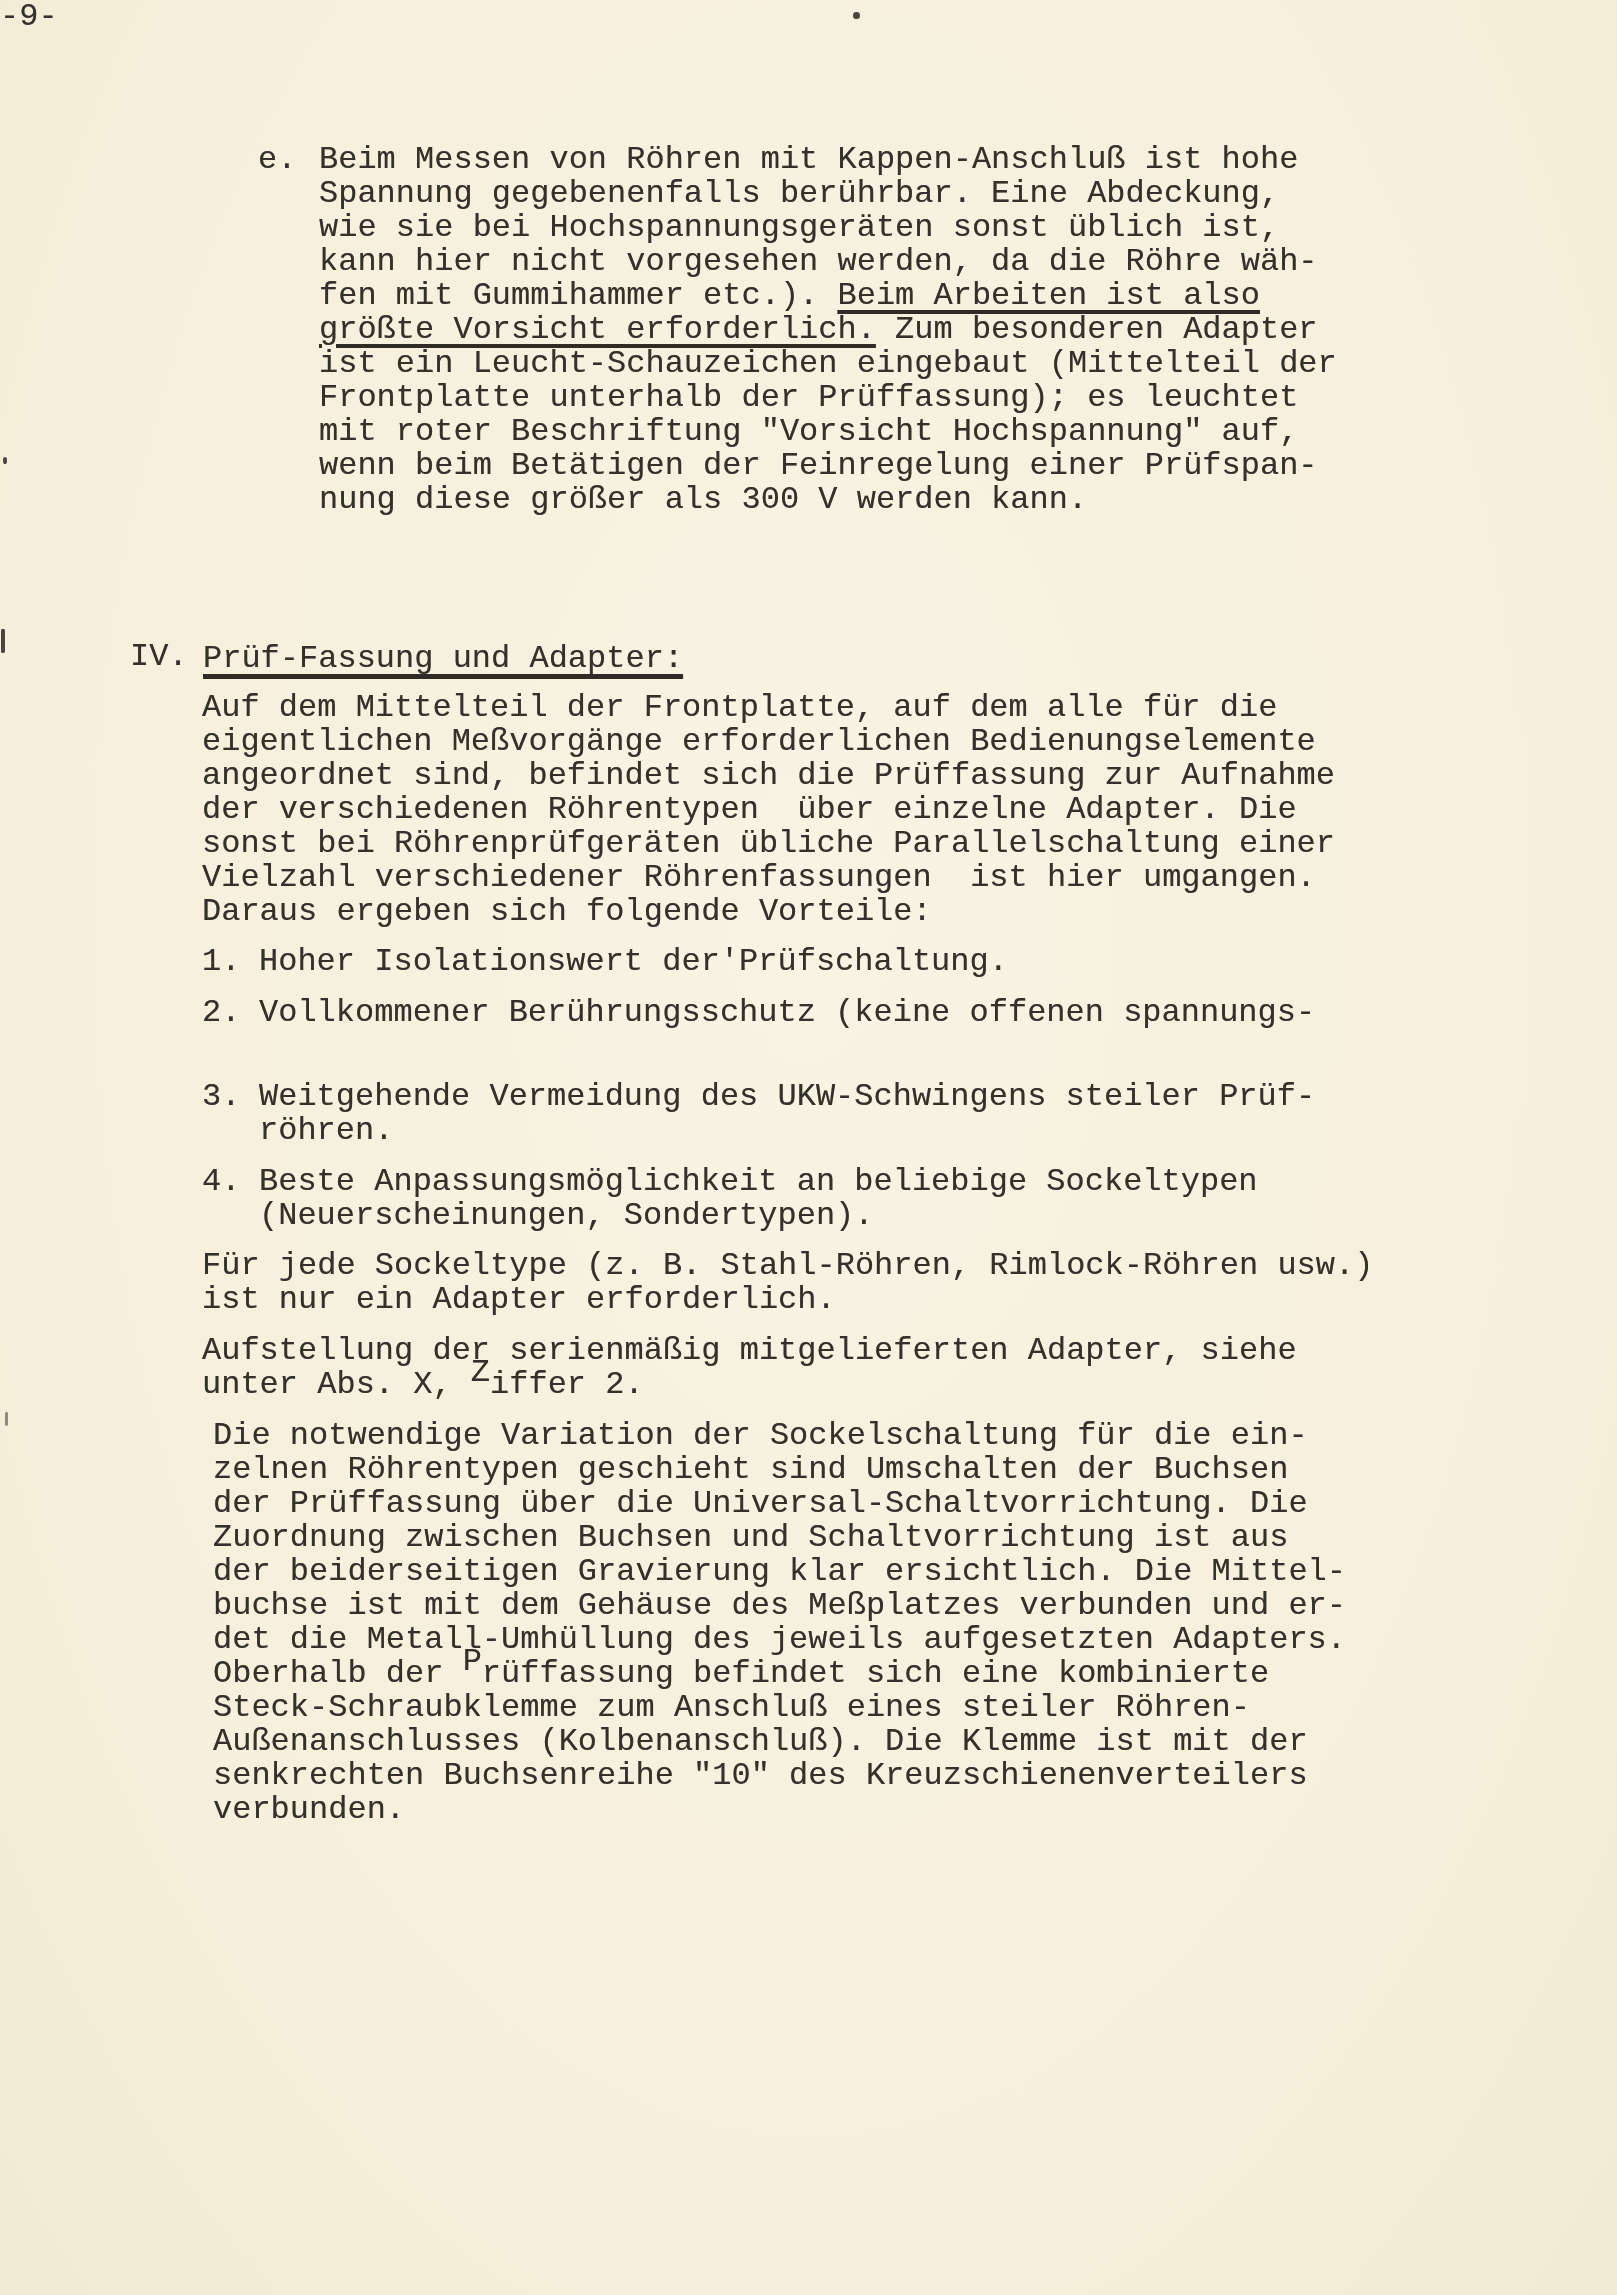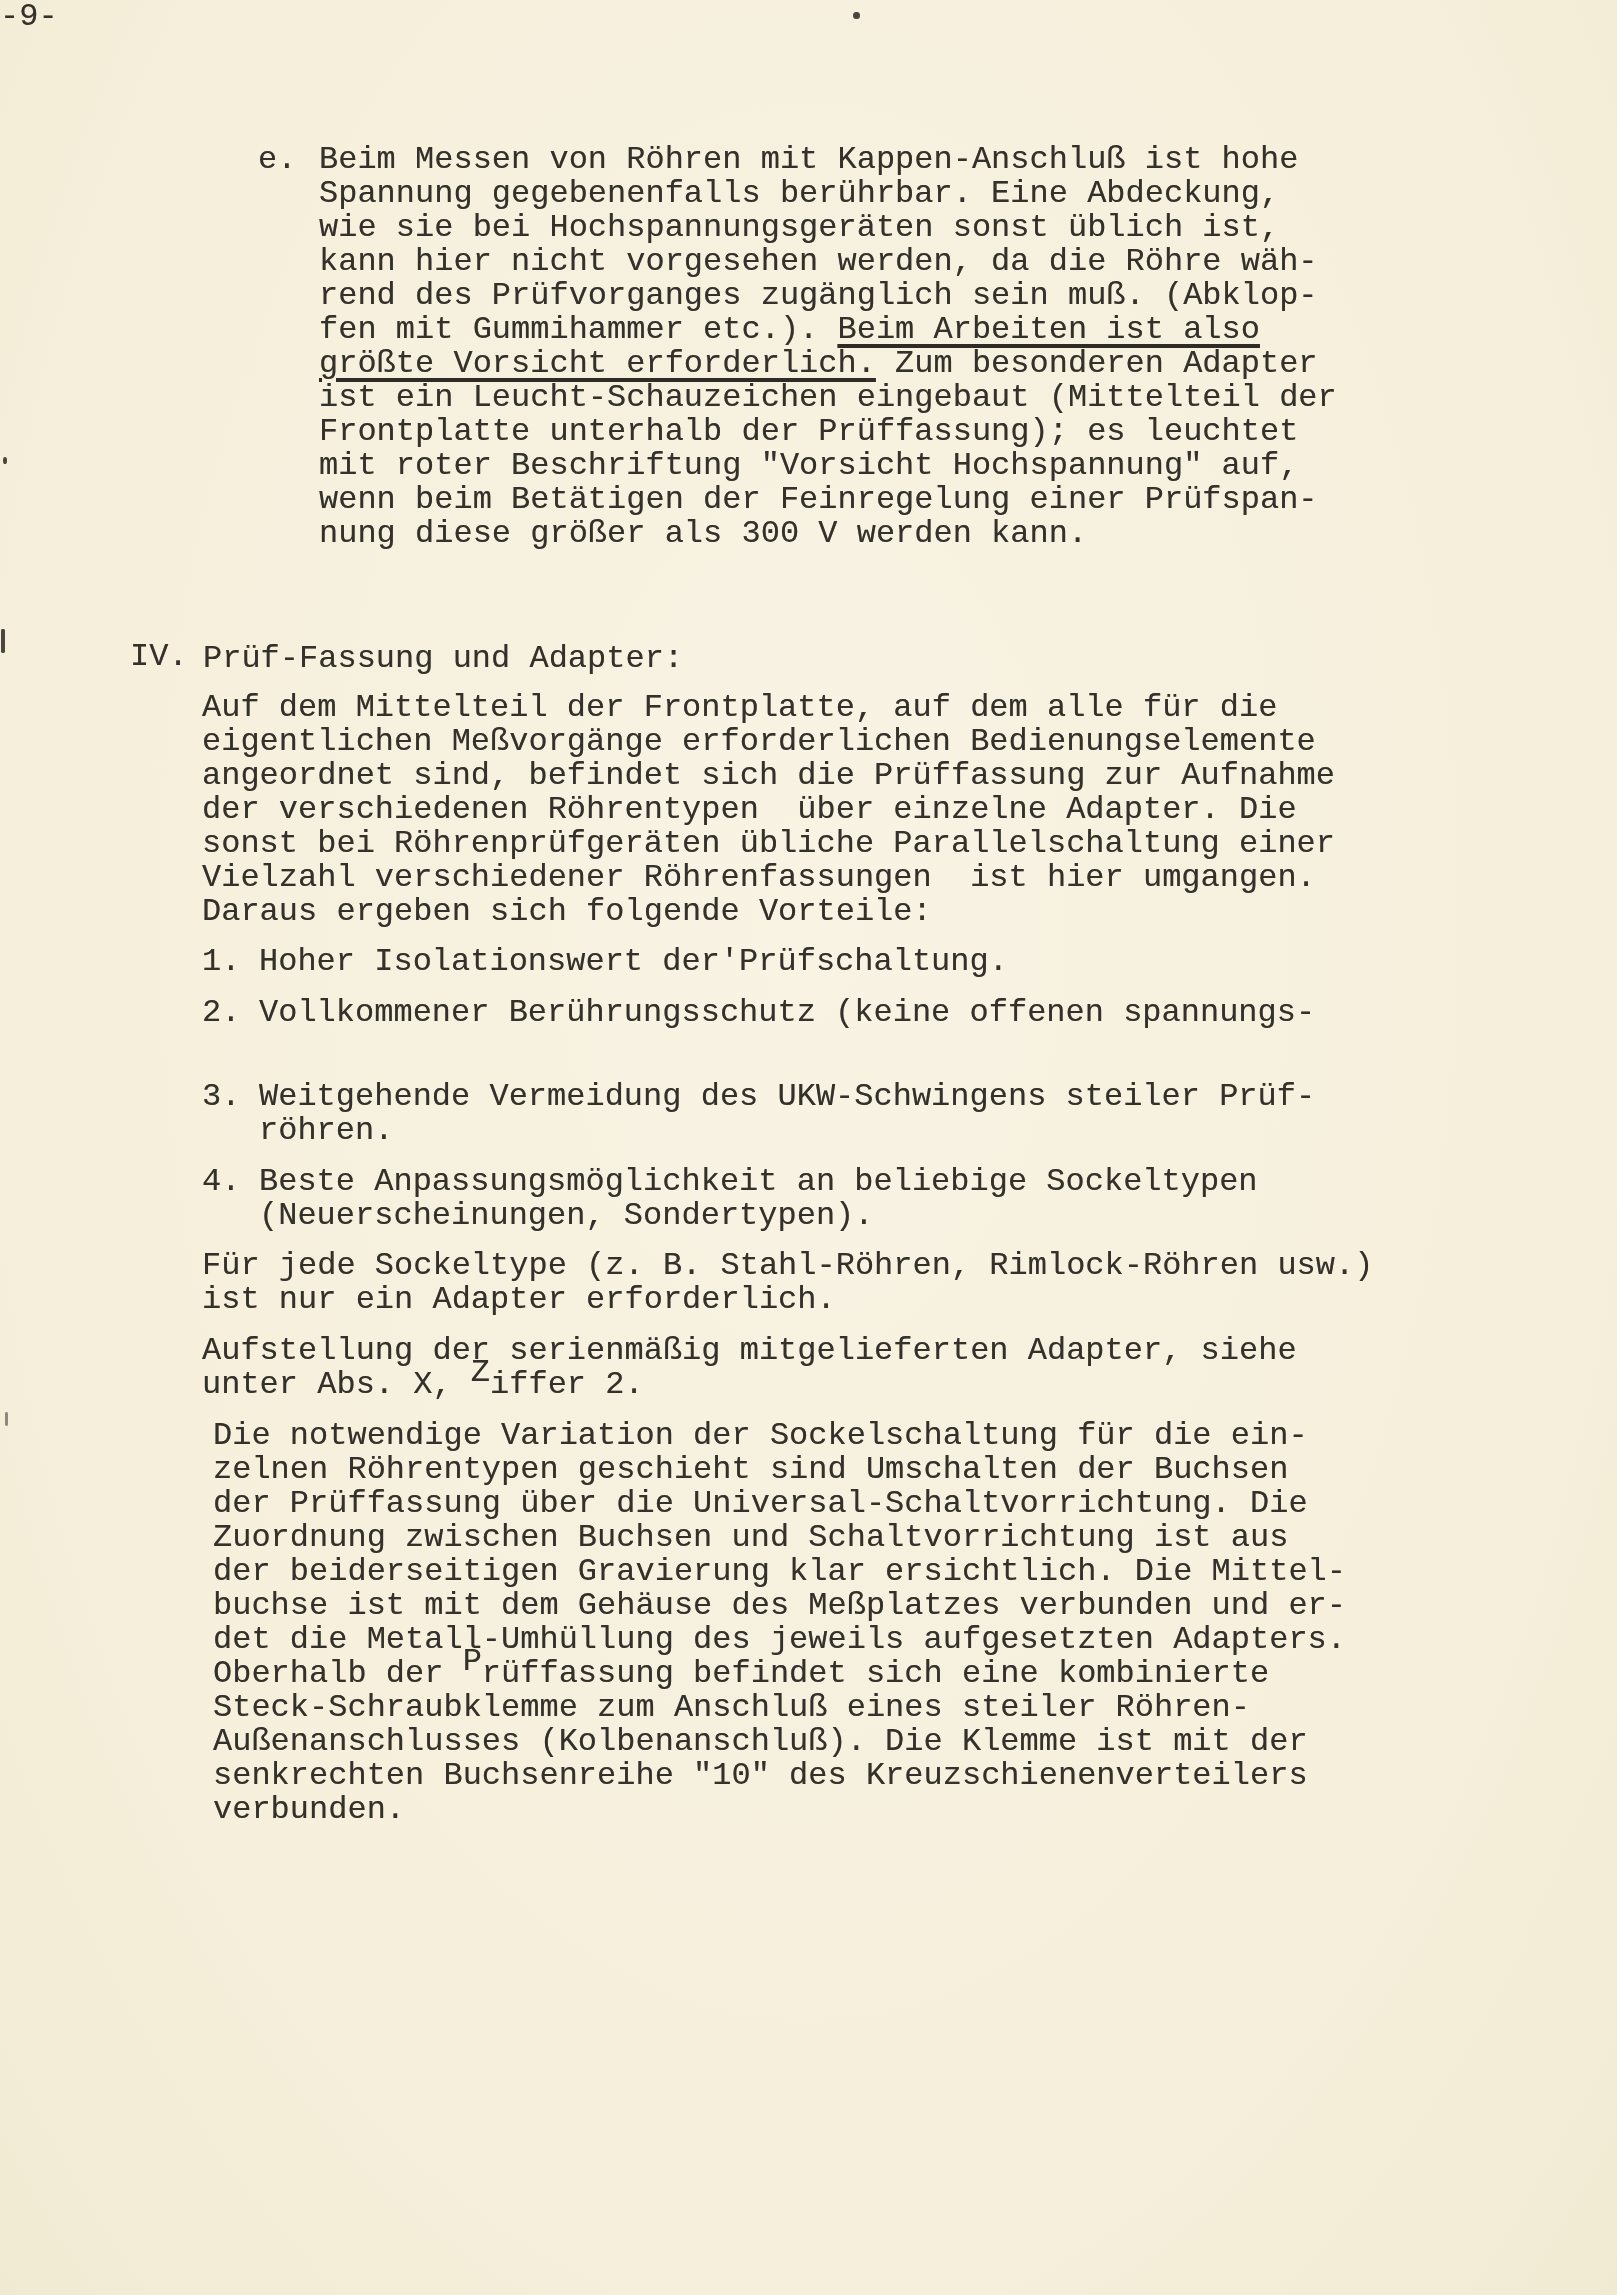--- a/index.html
+++ b/index.html
@@ -24,20 +24,21 @@
   .sup { position:relative; top:-0.38em; }
   .block { position:absolute; }
   .num { position:absolute; left:0; top:0; height:34px; line-height:34px; white-space:pre; }
   .para-e { left:258px; top:143px; }
   .para-e .lines { margin-left:61px; }
   .heading { left:130px; top:640px; height:42px; }
   .heading .title {
     margin-left:73px;
     display:inline-block;
     line-height:34px;
+    text-decoration:underline;
     text-decoration-thickness:5.1px;
     text-underline-offset:7.4px;
     text-decoration-color:#2f2c26;
     white-space:pre;
   }
   .intro { left:202px; top:691px; }
   .adv { left:202px; }
   .adv .lines { margin-left:57px; }
   .adv1 { top:945px; }
   .adv2 { top:996px; }
@@ -63,21 +64,20 @@
   <div class="speck speck3"></div>
   <div class="speck speck4"></div>
 
   <section class="block para-e">
     <span class="num">e.</span>
     <div class="lines">
         <div class="tl">Beim Messen von Röhren mit Kappen-Anschluß ist hohe</div>
         <div class="tl">Spannung gegebenenfalls berührbar. Eine Abdeckung,</div>
         <div class="tl">wie sie bei Hochspannungsgeräten sonst üblich ist,</div>
         <div class="tl">kann hier nicht vorgesehen werden, da die Röhre wäh-</div>
-        <div class="tl">rend des Prüfvorganges zugänglich sein muß. (Abklop-</div>
         <div class="tl">fen mit Gummihammer etc.). <span class="u">Beim Arbeiten ist also</span></div>
         <div class="tl"><span class="u">größte Vorsicht erforderlich.</span><span> Zum besonderen Adapter</span></div>
         <div class="tl">ist ein Leucht-Schauzeichen eingebaut (Mittelteil der</div>
         <div class="tl">Frontplatte unterhalb der Prüffassung); es leuchtet</div>
         <div class="tl">mit roter Beschriftung "Vorsicht Hochspannung" auf,</div>
         <div class="tl">wenn beim Betätigen der Feinregelung einer Prüfspan-</div>
         <div class="tl">nung diese größer als 300 V werden kann.</div>
       </div>
   </section>
 

